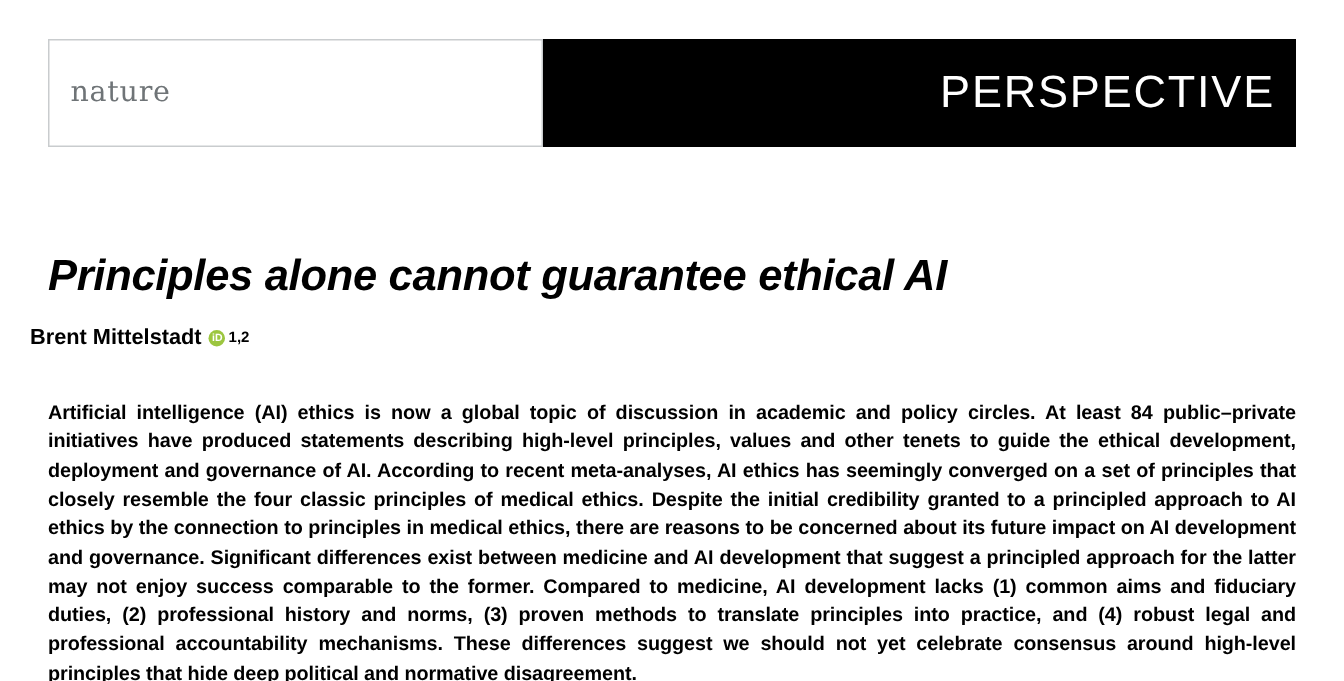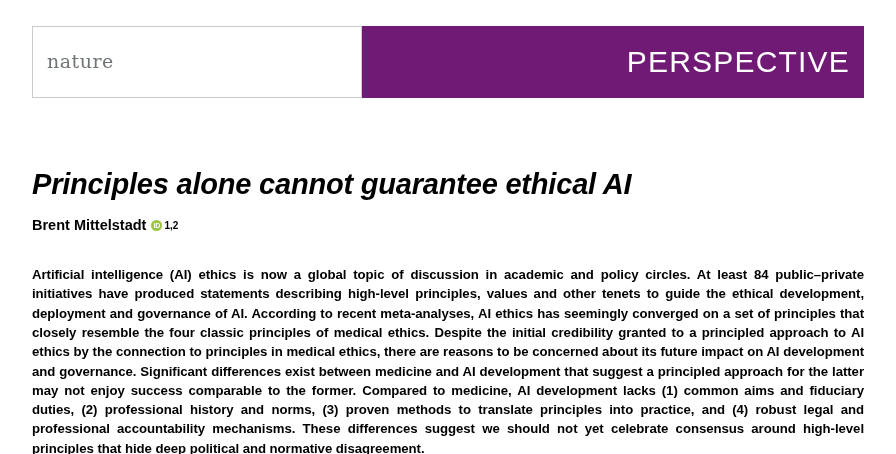--- a/index.html
+++ b/index.html
@@ -52,21 +52,21 @@
   .journal-mi {
     font-family: "DejaVu Serif", serif;
     font-size: 25px;
     color: #6f7477;
     letter-spacing: 0.2px;
     line-height: 1.15;
     margin-top: -1px;
   }
   .banner {
     flex: 1;
-    background: #701a75;
+    background: #000000;
     display: flex;
     flex-direction: column;
     align-items: flex-end;
     justify-content: center;
     padding-right: 14px;
     box-sizing: border-box;
   }
   .banner-title {
     color: #ffffff;
     font-family: "Liberation Sans", sans-serif;
@@ -95,21 +95,21 @@
     font-weight: bold;
     color: #000000;
     letter-spacing: -0.2px;
     line-height: 1.2;
     font-style: italic;
   }
 
   
   .author-line {
     position: absolute;
-    left: 32px;
+    left: 20px;
     top: 217px;
     display: flex;
     align-items: center;
     font-family: "Liberation Sans", sans-serif;
     font-size: 14.5px;
     font-weight: bold;
     color: #000000;
     text-align: right;
   }
   .orcid-icon {

